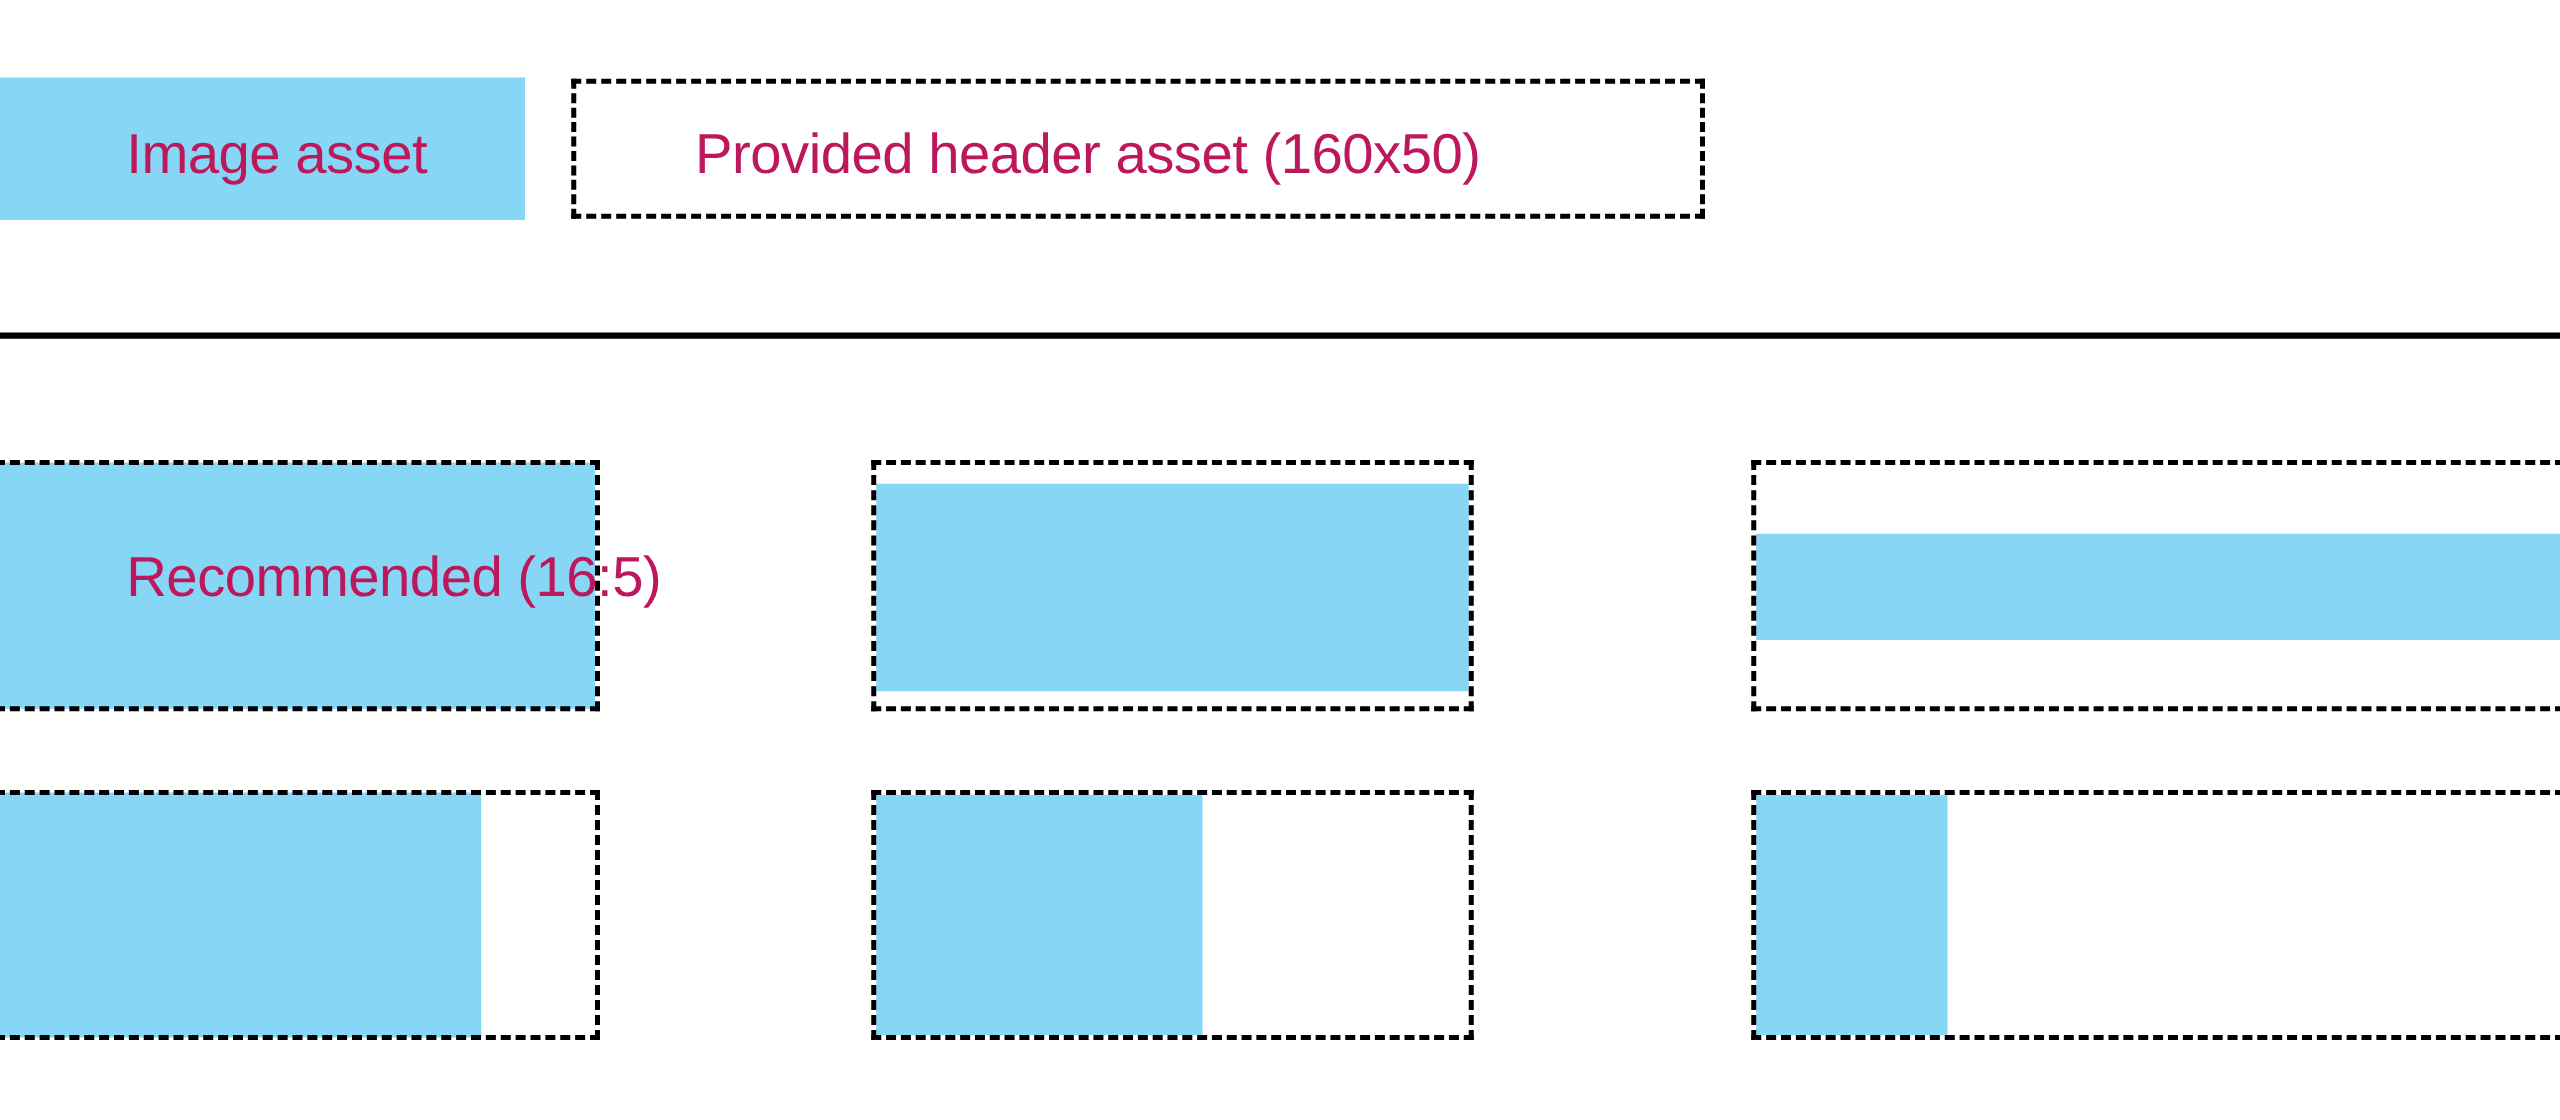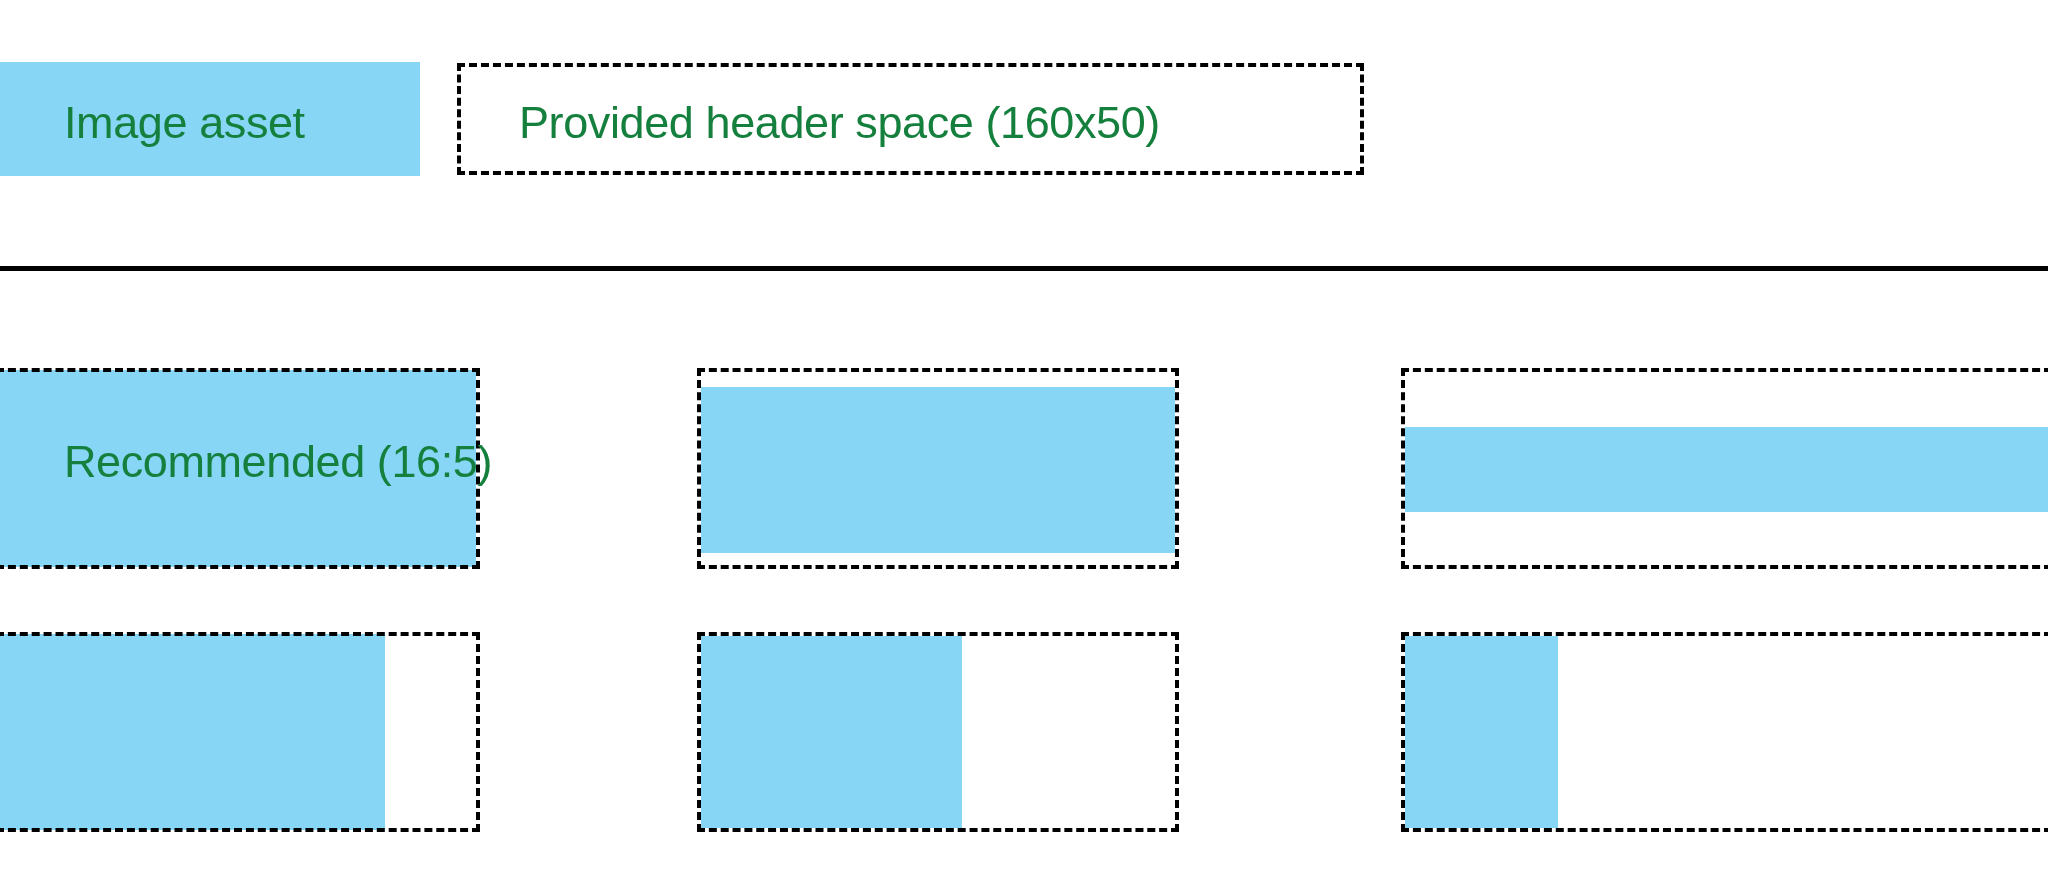--- a/index.html
+++ b/index.html
@@ -40,22 +40,23 @@
     border: 4px dashed #000000;
     background: transparent;
   }
 
   .label {
     position: absolute;
     white-space: nowrap;
     font-size: 45px;
     font-weight: 400;
     letter-spacing: -0.4px;
-    color: #15803d;
+    color: #be185d;
     line-height: 1;
+    margin-left: 37px;
   }
 
   
   #header-asset-swatch {
     left: 0px;
     top: 62px;
     width: 420px;
     height: 114px;
   }
   #header-asset-label {
@@ -169,21 +170,21 @@
 </style>
 </head>
 <body>
 
 <div class="stage">
 
   <div class="box fill-blue" id="header-asset-swatch"></div>
   <div class="label" id="header-asset-label">Image asset</div>
 
   <div class="box dashed" id="header-space-outline"></div>
-  <div class="label" id="header-space-label">Provided header space (160x50)</div>
+  <div class="label" id="header-space-label">Provided header asset (160x50)</div>
 
   <div class="box" id="section-divider"></div>
 
   <div class="box fill-blue" id="ratio-cell-1-fill"></div>
   <div class="box dashed" id="ratio-cell-1-outline"></div>
   <div class="label" id="ratio-cell-1-label">Recommended (16:5)</div>
 
   <div class="box fill-blue" id="ratio-cell-2-fill"></div>
   <div class="box dashed" id="ratio-cell-2-outline"></div>
 

